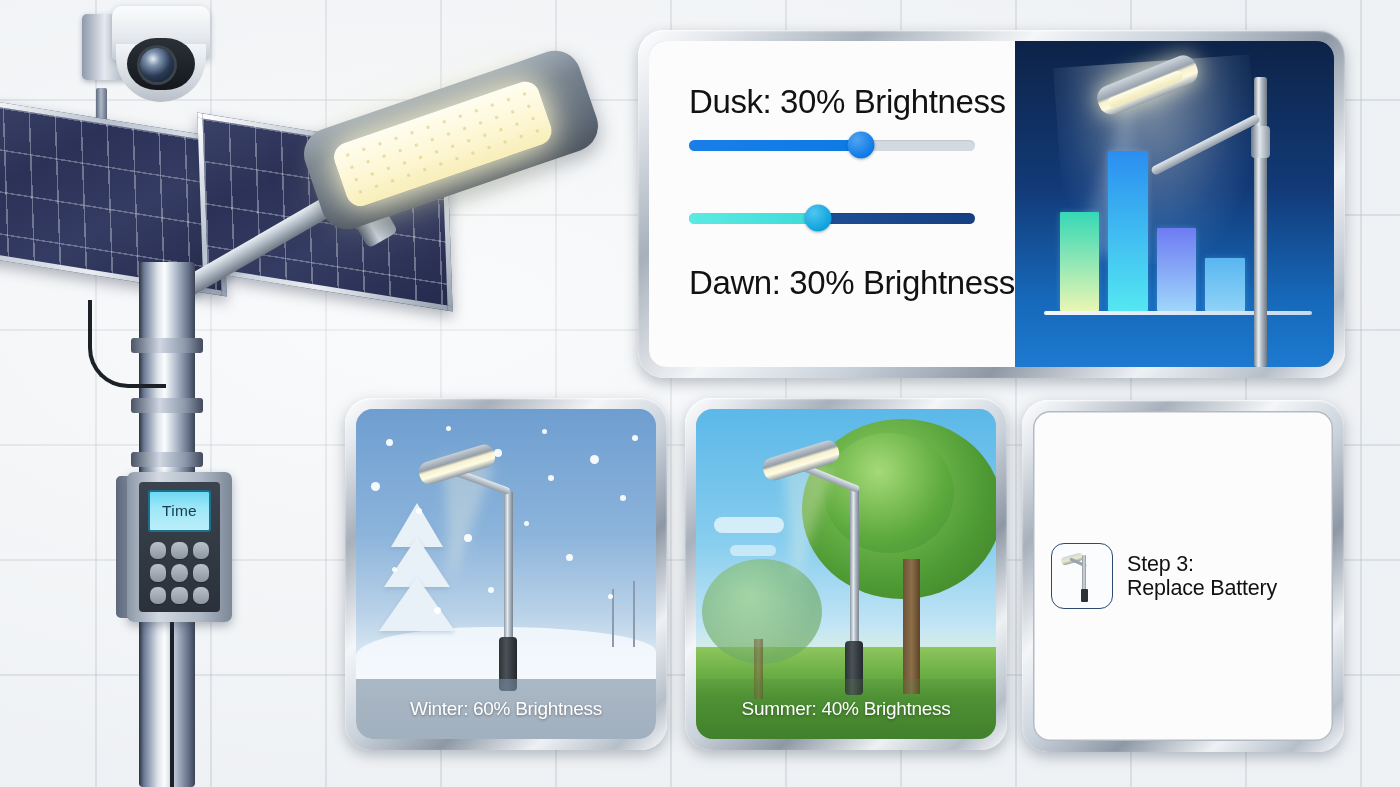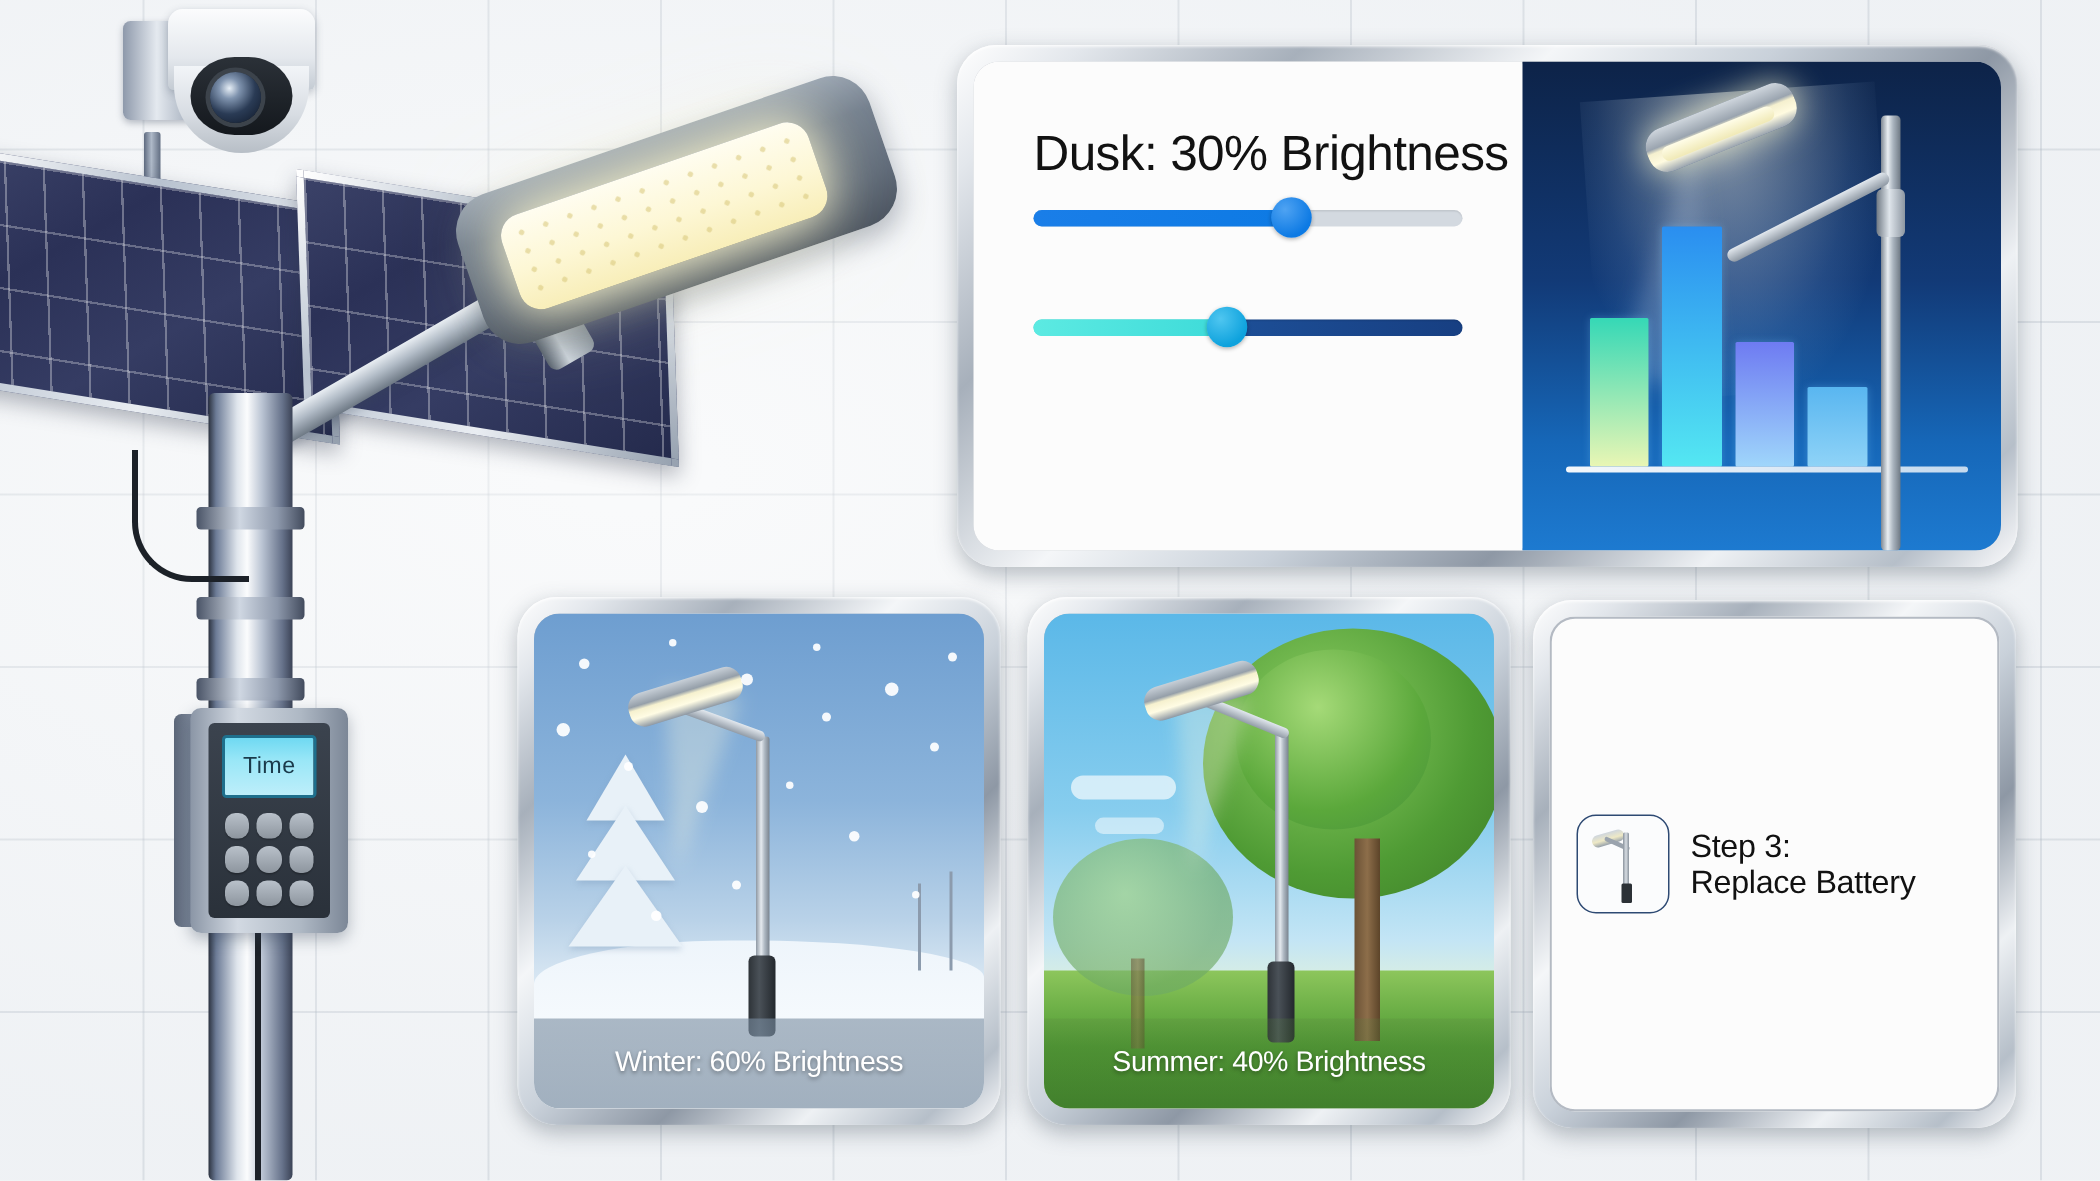--- a/index.html
+++ b/index.html
@@ -473,20 +473,23 @@
       </div>
 
       <div class="sched-row">
         <div class="slider" id="slider-night">
           <div class="slider-track"></div>
           <div class="slider-fill" style="width:45%;"></div>
           <div class="slider-thumb" style="left:45%;"></div>
         </div>
       </div>
 
+      <div class="sched-row">
+        <div class="sched-label">Dawn: 30% Brightness</div>
+      </div>
     </div>
 
     <div id="night-scene">
       <div id="night-glow"></div>
       <div id="night-beam"></div>
 
       <div id="night-bars">
           <div class="bar" style="height: 62%; background: linear-gradient(rgb(53, 216, 182), rgb(233, 246, 180));"></div>
           <div class="bar" style="height: 100%; background: linear-gradient(rgb(42, 142, 240), rgb(84, 231, 242));"></div>
           <div class="bar" style="height: 52%; background: linear-gradient(rgb(110, 123, 242), rgb(159, 214, 251));"></div>

